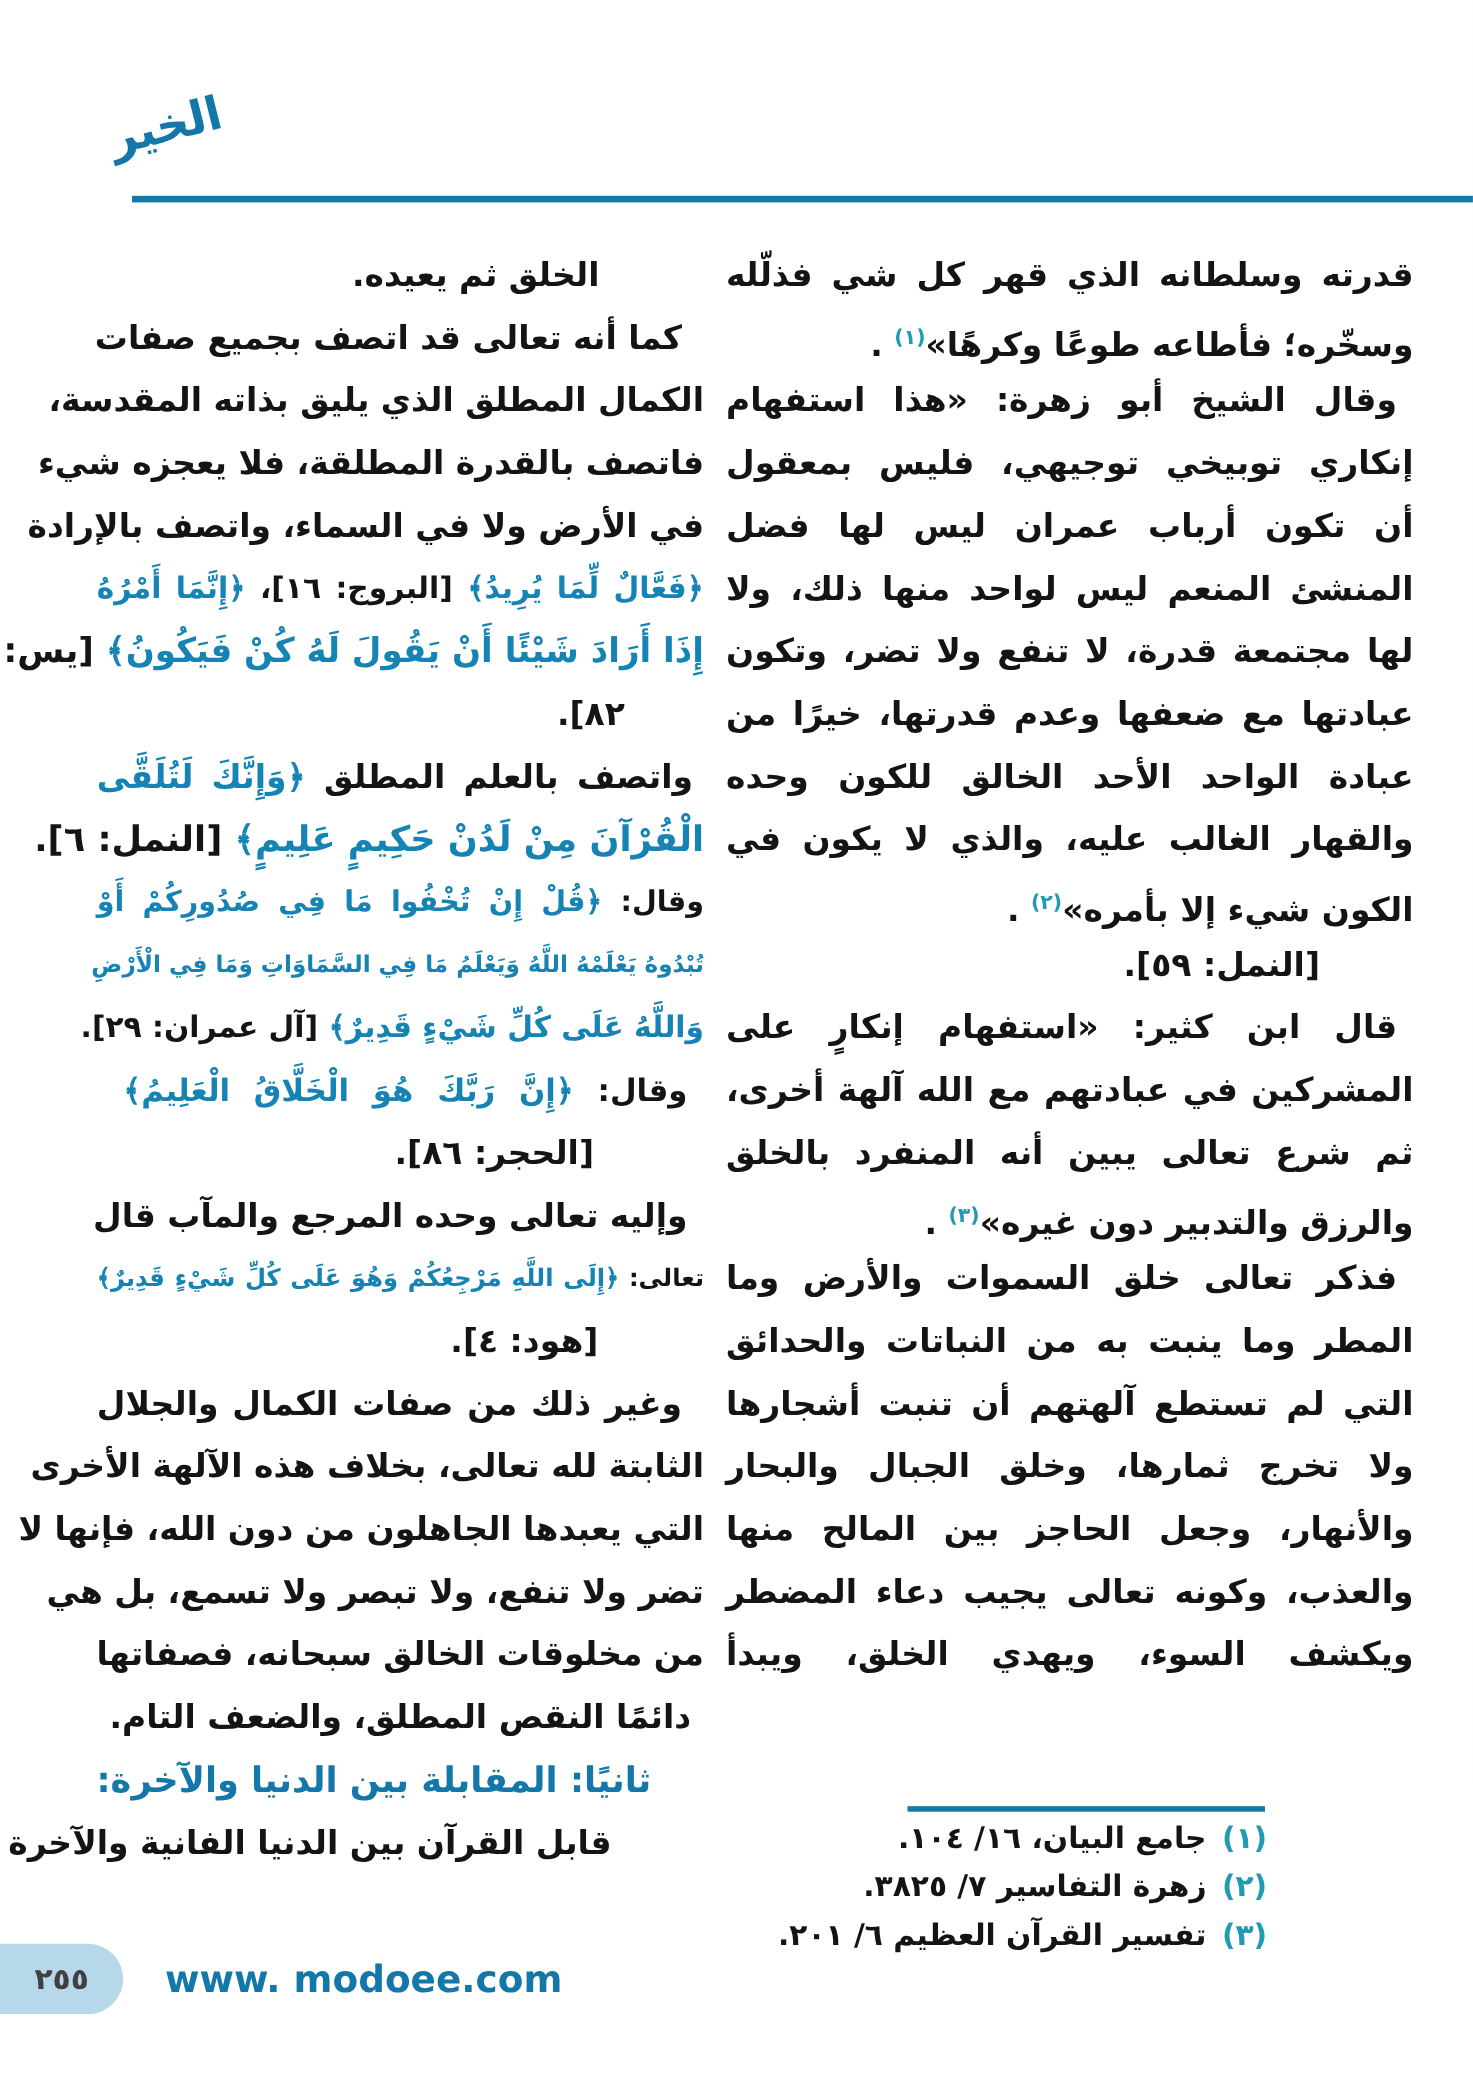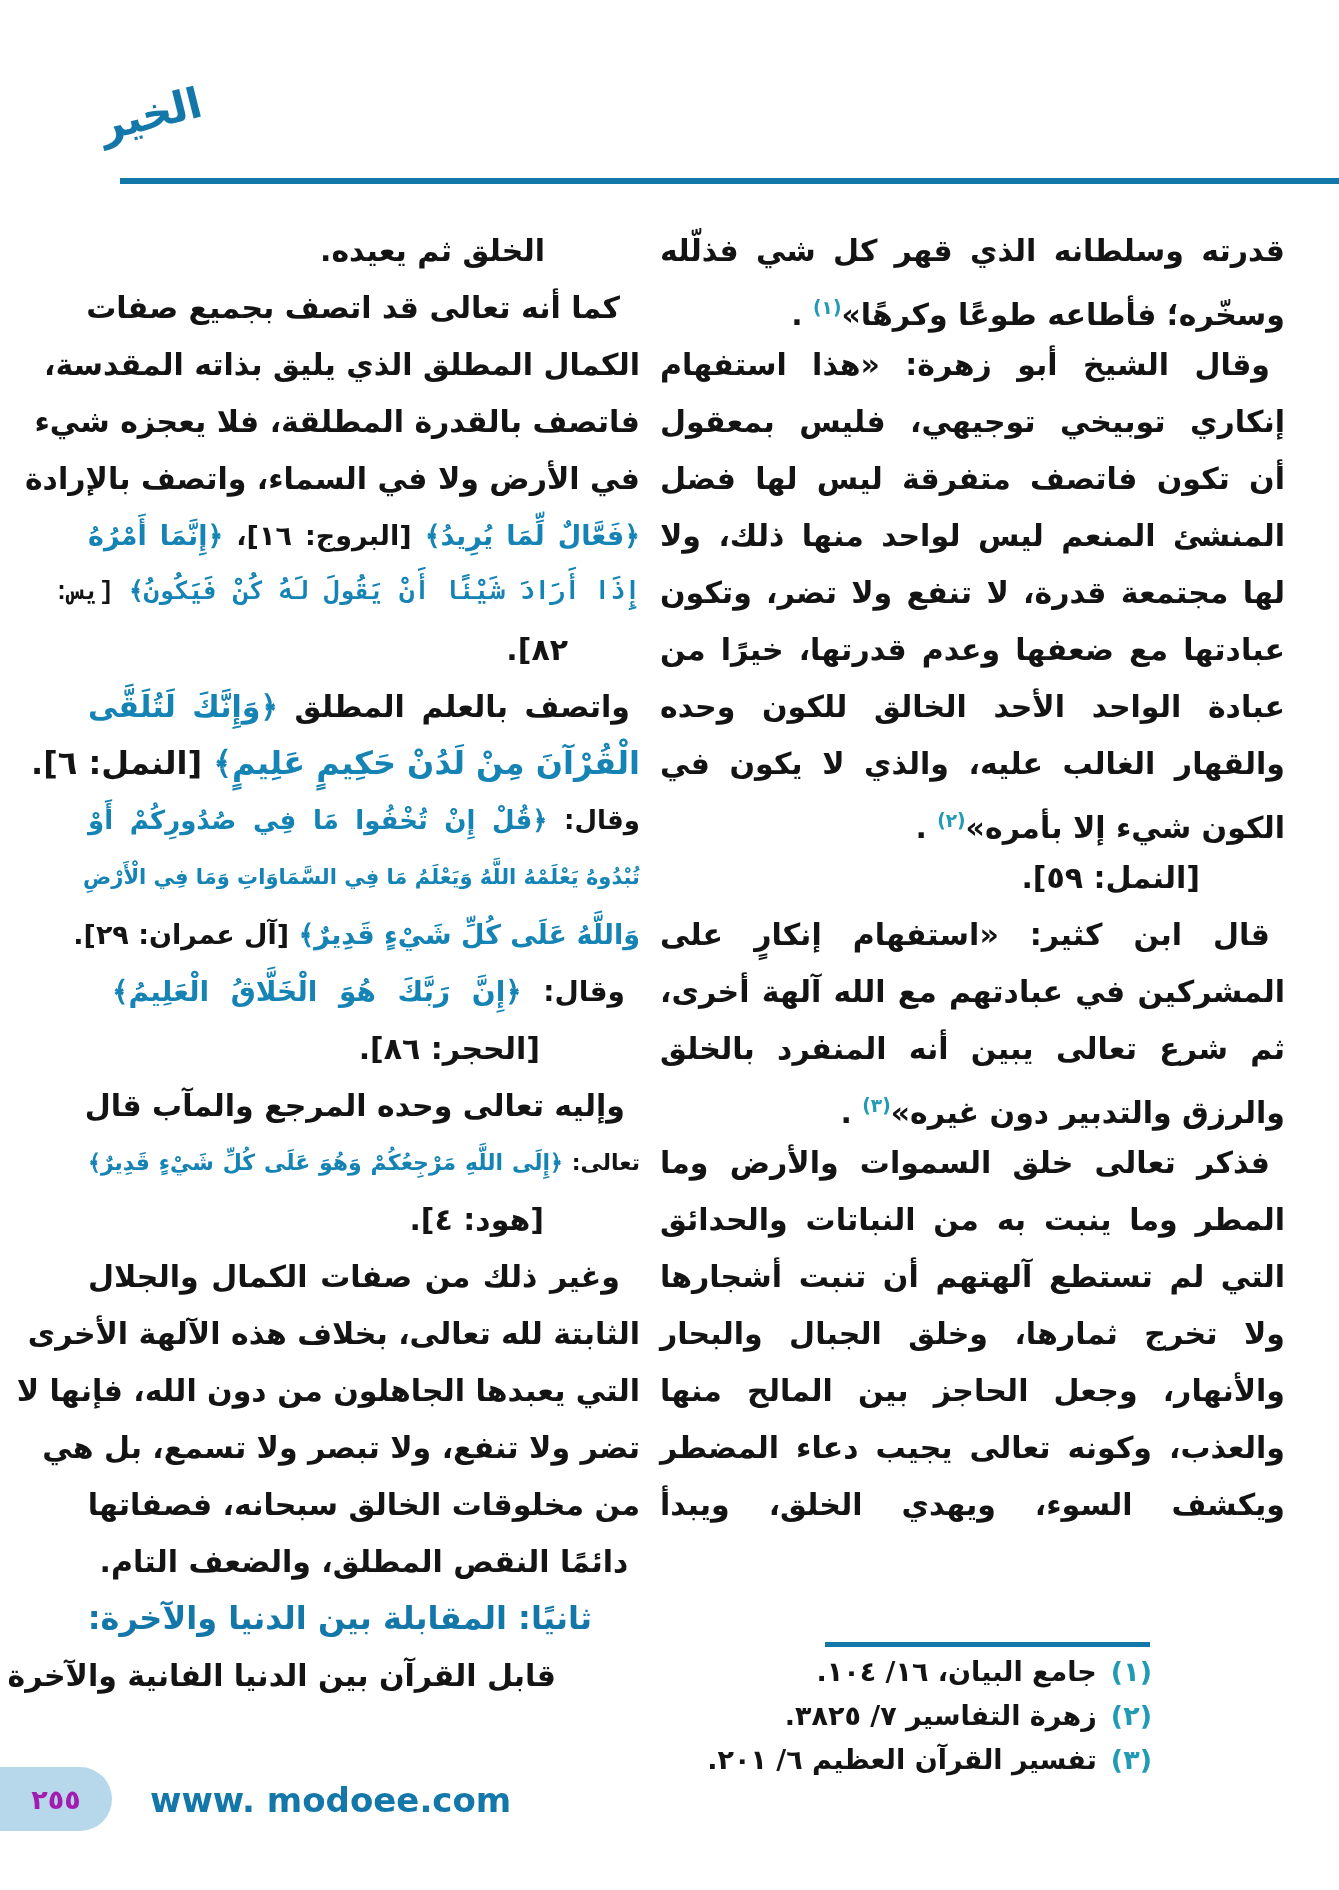--- a/index.html
+++ b/index.html
@@ -45,39 +45,39 @@
   .fnitem{
     height:44px; line-height:44px; font-size:27px; font-weight:bold;
     color:var(--text); white-space:nowrap;
   }
   .fnnum{color:var(--marker); margin-left:14px;}
   .tab{
     position:absolute; left:0; top:1767px; width:112px; height:64px;
     background:var(--tab_bg); border-radius:0 34px 34px 0;
     display:flex; align-items:center; justify-content:center;
   }
-  .tab span{color:#a21caf; font-size:27px; font-weight:bold;}
+  .tab span{color:#404040; font-size:27px; font-weight:bold;}
   .site{
     position:absolute; left:150px; top:1780px; direction:ltr;
     color:var(--accent); font-size:34px; font-weight:bold;
   }
 </style>
 </head>
 <body>
 
 <div class="page">
   <div class="logo">الخير</div>
   <div class="hrule"></div>
 
   <div class="col rightcol" id="rcol">
       <div class="line mj"><span>قدرته وسلطانه الذي قهر كل شي فذلّله</span></div>
       <div class="line me"><span>وسخّره؛ فأطاعه طوعًا وكرهًا»</span><span class="m">(١)</span><span> .</span></div>
       <div class="line mj" style="padding-right: 15px;"><span>وقال الشيخ أبو زهرة: «هذا استفهام</span></div>
       <div class="line mj"><span>إنكاري توبيخي توجيهي، فليس بمعقول</span></div>
-      <div class="line mj"><span>أن تكون فاتصف متفرقة ليس لها فضل</span></div>
+      <div class="line mj"><span>أن تكون أرباب عمران ليس لها فضل</span></div>
       <div class="line mj"><span>المنشئ المنعم ليس لواحد منها ذلك، ولا</span></div>
       <div class="line mj"><span>لها مجتمعة قدرة، لا تنفع ولا تضر، وتكون</span></div>
       <div class="line mj"><span>عبادتها مع ضعفها وعدم قدرتها، خيرًا من</span></div>
       <div class="line mj"><span>عبادة الواحد الأحد الخالق للكون وحده</span></div>
       <div class="line mj"><span>والقهار الغالب عليه، والذي لا يكون في</span></div>
       <div class="line me"><span>الكون شيء إلا بأمره»</span><span class="m">(٢)</span><span> .</span></div>
       <div class="line me" style="padding-right: 85px;"><span>[النمل: ٥٩].</span></div>
       <div class="line mj" style="padding-right: 15px;"><span>قال ابن كثير: «استفهام إنكارٍ على</span></div>
       <div class="line mj"><span>المشركين في عبادتهم مع الله آلهة أخرى،</span></div>
       <div class="line mj"><span>ثم شرع تعالى يبين أنه المنفرد بالخلق</span></div>
@@ -90,21 +90,21 @@
       <div class="line mj"><span>والعذب، وكونه تعالى يجيب دعاء المضطر</span></div>
       <div class="line mj"><span>ويكشف السوء، ويهدي الخلق، ويبدأ</span></div>
     </div>
   <div class="col leftcol" id="lcol">
       <div class="line me" style="padding-right: 95px;"><span>الخلق ثم يعيده.</span></div>
       <div class="line mj" style="padding-right: 20px;"><span>كما أنه تعالى قد اتصف بجميع صفات</span></div>
       <div class="line mj"><span>الكمال المطلق الذي يليق بذاته المقدسة،</span></div>
       <div class="line mj"><span>فاتصف بالقدرة المطلقة، فلا يعجزه شيء</span></div>
       <div class="line mj"><span>في الأرض ولا في السماء، واتصف بالإرادة</span></div>
       <div class="line mj" style="font-size: 27px;"><span class="q">﴿فَعَّالٌ لِّمَا يُرِيدُ﴾</span><span> [البروج: ١٦]، </span><span class="q">﴿إِنَّمَا أَمْرُهُ</span></div>
-      <div class="line mj" style="font-size: 25px; font-family: Liberation Mono, monospace;"><span class="q">إِذَا أَرَادَ شَيْئًا أَنْ يَقُولَ لَهُ كُنْ فَيَكُونُ﴾</span><span> [يس:</span></div>
+      <div class="line mj" style="font-size: 31px;"><span class="q">إِذَا أَرَادَ شَيْئًا أَنْ يَقُولَ لَهُ كُنْ فَيَكُونُ﴾</span><span> [يس:</span></div>
       <div class="line me" style="padding-right: 72px;"><span>٨٢].</span></div>
       <div class="line mj" style="padding-right: 10px;"><span>واتصف بالعلم المطلق </span><span class="q">﴿وَإِنَّكَ لَتُلَقَّى</span></div>
       <div class="line mc" style="font-size: 32px;"><span class="q">الْقُرْآنَ مِنْ لَدُنْ حَكِيمٍ عَلِيمٍ﴾</span><span> [النمل: ٦].</span></div>
       <div class="line mj" style="font-size: 26px;"><span>وقال: </span><span class="q">﴿قُلْ إِنْ تُخْفُوا مَا فِي صُدُورِكُمْ أَوْ</span></div>
       <div class="line mj" style="font-size: 21px;"><span class="q">تُبْدُوهُ يَعْلَمْهُ اللَّهُ وَيَعْلَمُ مَا فِي السَّمَاوَاتِ وَمَا فِي الْأَرْضِ</span></div>
       <div class="line ml" style="font-size: 27px; padding-left: 25px;"><span class="q">وَاللَّهُ عَلَى كُلِّ شَيْءٍ قَدِيرٌ﴾</span><span> [آل عمران: ٢٩].</span></div>
       <div class="line mj" style="font-size: 28px; padding-right: 15px; margin-left: 24px;"><span>وقال: </span><span class="q">﴿إِنَّ رَبَّكَ هُوَ الْخَلَّاقُ الْعَلِيمُ﴾</span></div>
       <div class="line me" style="padding-right: 100px;"><span>[الحجر: ٨٦].</span></div>
       <div class="line mj" style="padding-right: 15px;"><span>وإليه تعالى وحده المرجع والمآب قال</span></div>
       <div class="line mj" style="font-size: 22px;"><span>تعالى: </span><span class="q">﴿إِلَى اللَّهِ مَرْجِعُكُمْ وَهُوَ عَلَى كُلِّ شَيْءٍ قَدِيرٌ﴾</span></div>

